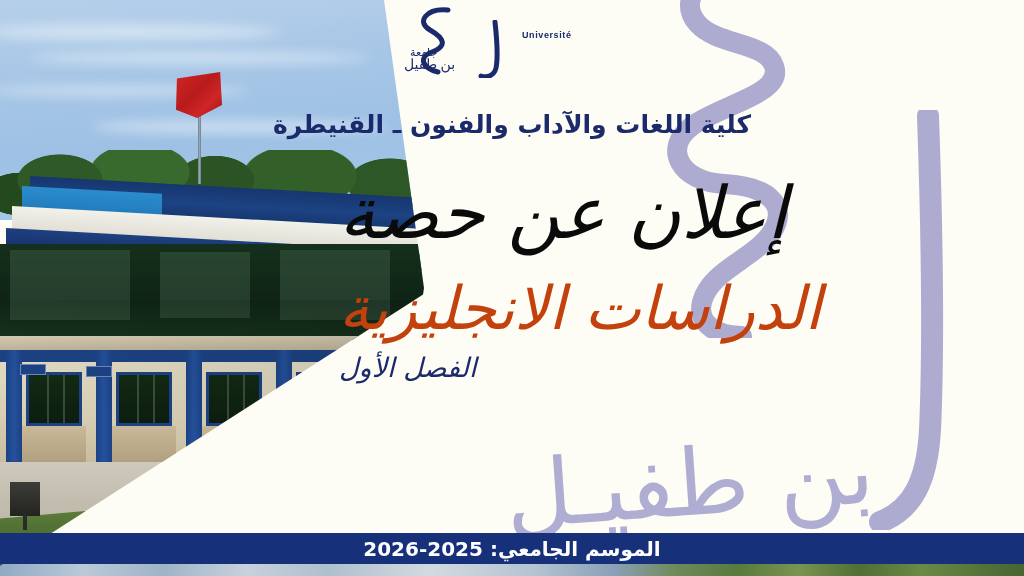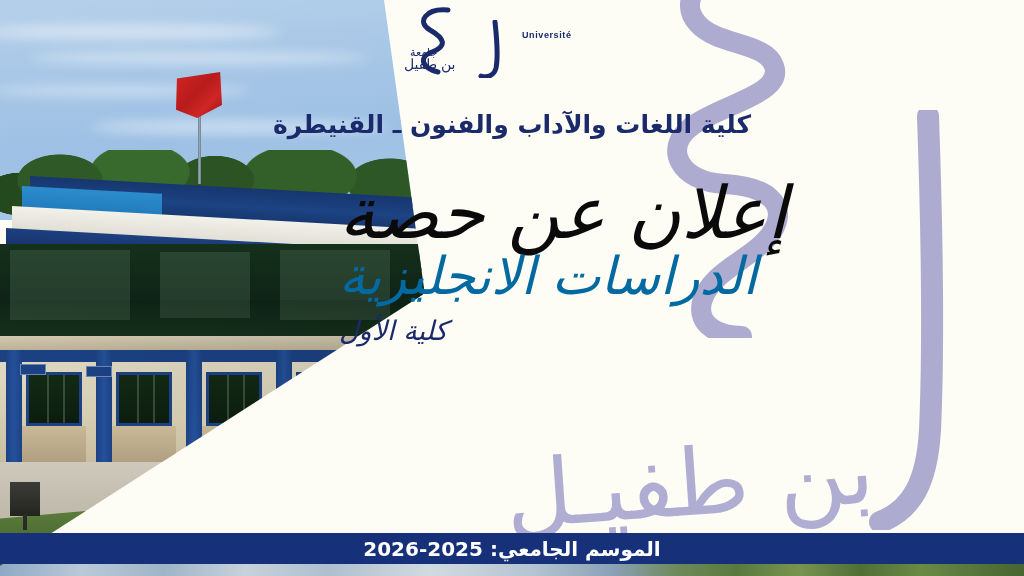--- a/index.html
+++ b/index.html
@@ -216,21 +216,21 @@
     position:absolute;left:132px;top:33px;
     font-size:24px;color:#1b2a6b;font-style:italic;
     font-family:"DejaVu Serif","Liberation Serif",serif;
     letter-spacing:-.5px;
   }
   .logo-ar-jamia{
     position:absolute;left:28px;top:40px;font-size:11px;color:#1b2a6b;
   }
   .logo-ar-ibn{
     position:absolute;left:22px;top:50px;font-size:14px;color:#1b2a6b;
-    font-family:Liberation Sans, sans-serif;
+    font-family:Liberation Serif, serif;
   }
 
   .faculty{
     position:absolute;left:0;right:0;top:110px;z-index:6;
     text-align:center;
     font-size:25px;font-weight:700;color:#1b2a6b;
     letter-spacing:0;direction:rtl;
   }
 
   
@@ -238,21 +238,22 @@
     position:absolute;right:25px;top:178px;width:660px;z-index:6;
     direction:rtl;text-align:left;font-style:italic;
   }
   .title{
     font-size:72px;line-height:.98;color:#0a0a0a;font-weight:400;
     font-family:"DejaVu Sans","Liberation Sans",sans-serif;
   }
   .title .l2{display:block;}
 
   .dept{
-    font-size:52px;line-height:1.05;color:#0369a1;font-weight:400;
+    margin-top:28px;
+    font-size:60px;line-height:1.05;color:#c2410c;font-weight:400;
     direction:rtl;
   }
   .semester{
     margin-top:12px;
     font-size:27px;color:#1b2a6b;font-weight:400;direction:rtl;
   }
 
   
   .footbar{
     position:absolute;left:0;bottom:12px;width:1024px;height:31px;
@@ -373,20 +374,20 @@
     </div>
   </div>
 
   <div class="faculty">كلية اللغات والآداب والفنون ـ القنيطرة</div>
 
   <div class="main">
     <div class="title">
       <span>إعلان عن حصة</span>
     </div>
     <div class="dept">الدراسات الانجليزية</div>
-    <div class="semester">كلية الأول</div>
+    <div class="semester">الفصل الأول</div>
   </div>
 
   <div class="footbar">
     <span class="footbar-text">الموسم الجامعي: 2025-2026</span>
   </div>
 
 </div>
 
 </body></html>

